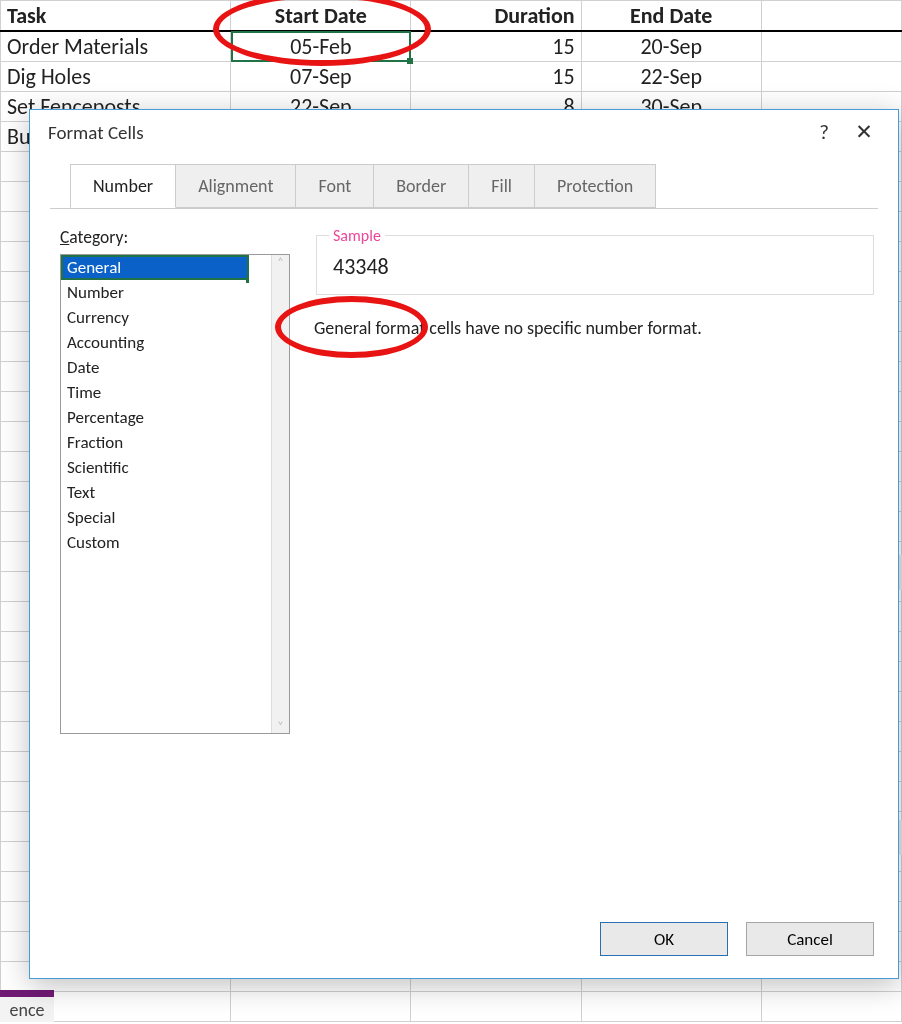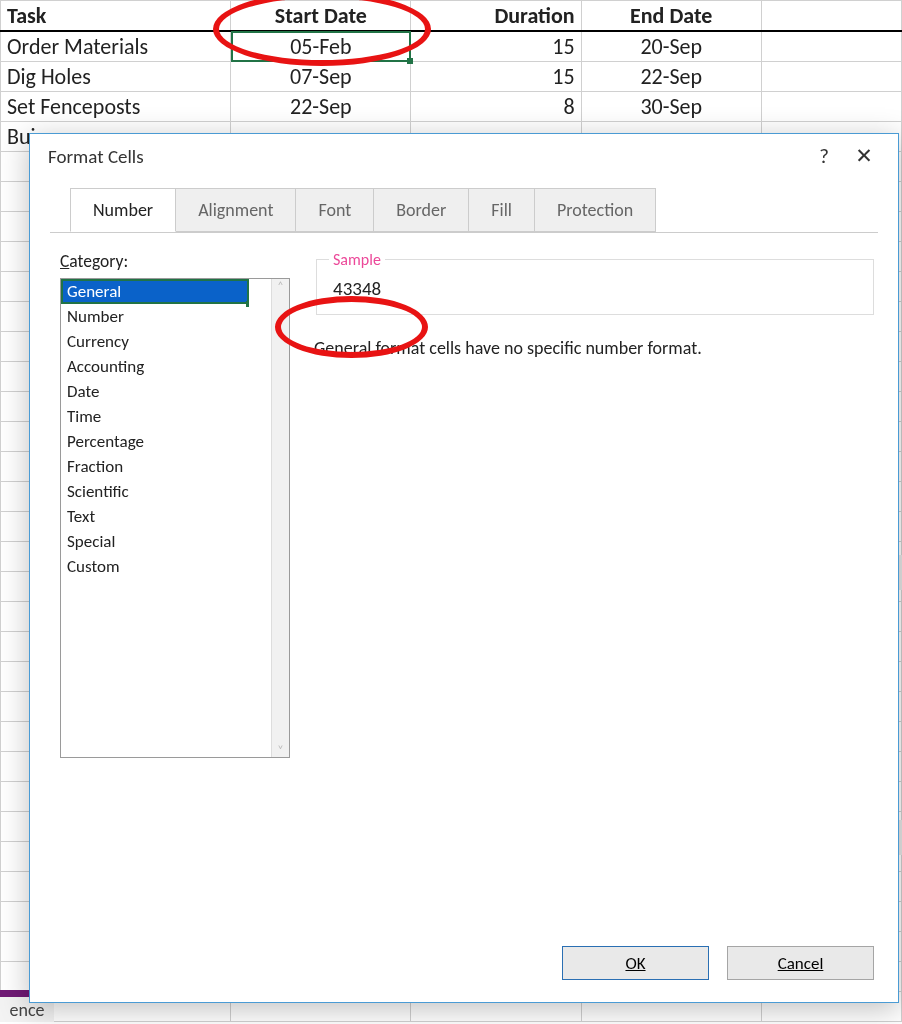--- a/index.html
+++ b/index.html
@@ -17,21 +17,21 @@
   .sheet .c-e { width: 140px; }
   .sel { outline: 2px solid #217346; outline-offset:-2px; position:relative; }
   .sel::after { content:''; position:absolute; right:-3px; bottom:-3px; width:6px; height:6px; background:#217346; }
 
   .ann-top { position:absolute; left:213px; top:-8px; width:218px; height:74px; border:6px solid #e81313; border-radius:50%; pointer-events:none; z-index:2; }
   .ann-samp { position:absolute; left:275px; top:296px; width:153px; height:62px; border:6px solid #e81313; border-radius:50%; pointer-events:none; z-index:60; }
 
   .sheet-tab { position:absolute; left:0; bottom:2px; height:32px; border-top:7px solid #701a75; background:#f3f3f3; width:54px; font-size:18px; display:flex; align-items:center; justify-content:center; color:#444;}
 
   
-  .dialog { position:absolute; left:29px; top:133px; width:870px; height:870px; background:#fff; border:1px solid #4a9bd4; box-shadow:0 6px 28px rgba(0,0,0,.25); z-index:10; display:flex; flex-direction:column; }
+  .dialog { position:absolute; left:29px; top:109px; width:870px; height:870px; background:#fff; border:1px solid #4a9bd4; box-shadow:0 6px 28px rgba(0,0,0,.25); z-index:10; display:flex; flex-direction:column; }
   .titlebar { display:flex; align-items:center; height:44px; padding:0 14px 0 18px; font-size:19px; color:#333; }
   .titlebar .spacer { flex:1; }
   .tb-btn { font-size:21px; width:40px; text-align:center; color:#333; cursor:pointer; }
 
   .tabstrip { display:flex; gap:0; padding:0 20px; border-bottom:0; margin-top:10px; }
   .tab { padding:10px 22px; font-size:18px; color:#666; background:#efefef; border:1px solid #ccc; border-bottom:1px solid #ccc; cursor:pointer; margin-right:-1px;}
   .tab.active { background:#fff; color:#222; border-bottom:1px solid #fff; position:relative; z-index:2;}
   .tablinewrap { border-bottom:1px solid #ccc; margin:0 20px -1px 20px; }
 
   .body { display:flex; padding:18px 22px 0 30px; gap:24px; flex:1; }
@@ -41,25 +41,25 @@
   .listbox { border:1px solid #9a9a9a; height:480px; display:flex; background:#fff;gap:22px; }
   .listbox ul { list-style:none; margin:0; padding:0; flex:1; overflow:hidden; }
   .listbox li { font-size:17px; padding:2px 6px; color:#222; cursor:pointer; white-space:nowrap;}
   .listbox li.sel { background:#0a62c9; color:#fff; }
   .sb { width:18px; background:#f1f1f1; border-left:1px solid #ddd; display:flex; flex-direction:column; justify-content:space-between; }
   .sb span { text-align:center; color:#bbb; font-size:12px; user-select:none; cursor:pointer;}
 
   .right-col { flex:1; }
   .sample-box { border:1px solid #ddd; padding:2px 12px 12px 12px; position:relative; margin-top:0px; }
   .sample-box legend { font-size:16px; padding:0 4px; color:#ec4899; }
-  .sample-val { font-size:19px; padding:6px 4px 2px 4px; color:#222; }
+  .sample-val { font-size:22px; padding:6px 4px 2px 4px; color:#222; }
   .desc { font-size:18px; margin-top:22px; color:#222; }
 
   .footer { display:flex; justify-content:flex-end; gap:18px; padding:18px 24px 22px; }
-  .btn { width:147px; height:34px; font-size:17px; border:1px solid #a5a5a5; background:#e9e9e9; cursor:pointer;text-decoration:underline; }
+  .btn { width:128px; height:34px; font-size:17px; border:1px solid #a5a5a5; background:#e9e9e9; cursor:pointer; }
   .btn.primary { border:1px solid #2a6fb3; background:#e9e9e9; }
 
   .rscroll { position:absolute; right:0; background:#e8e8e8; width:10px;}
   .rscroll.a { top:555px; height:35px;}
   .rscroll.b { top:820px; height:35px;}
 </style>
 </head>
 <body>
 
 <div class="sheet">

